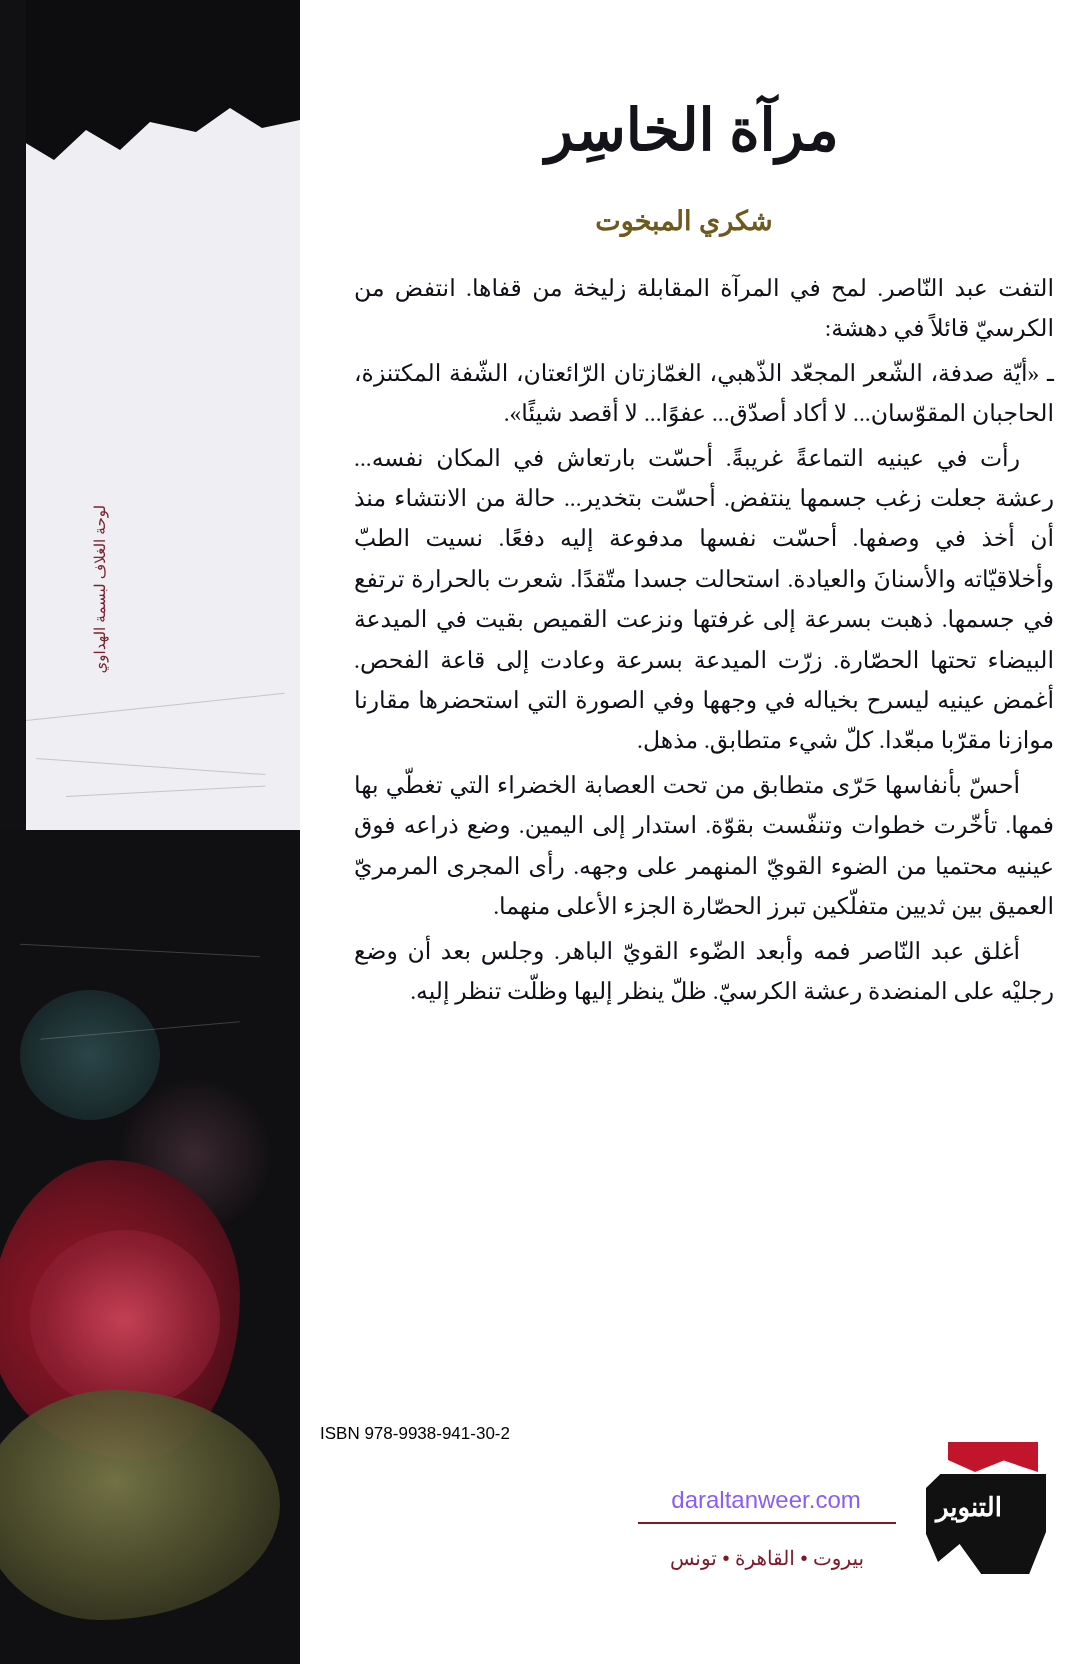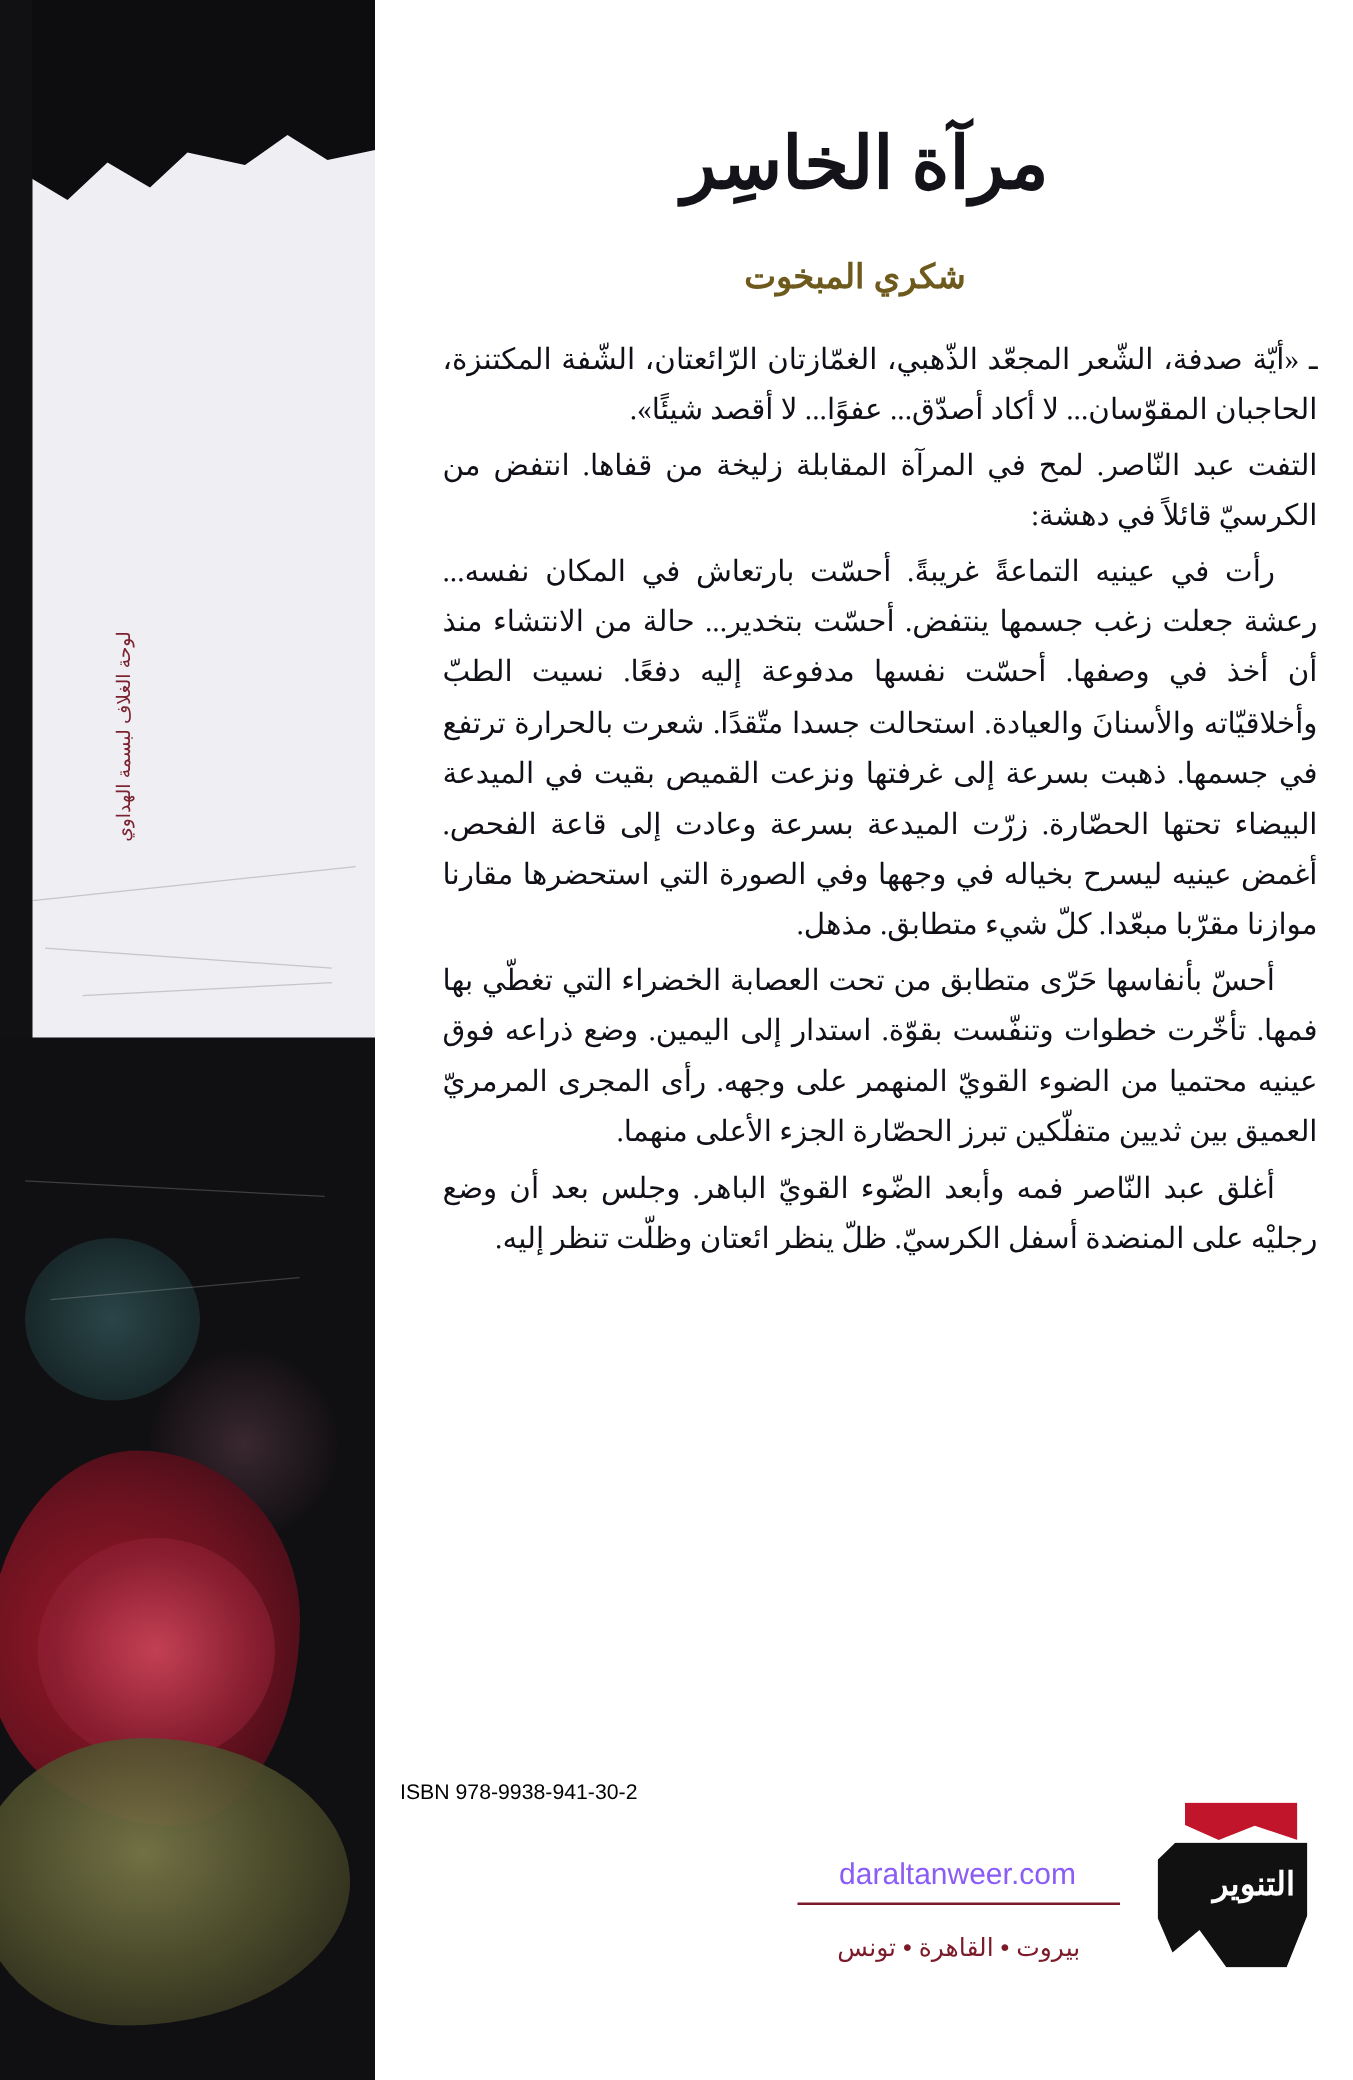--- a/index.html
+++ b/index.html
@@ -268,21 +268,21 @@
     width: 120px;
     height: 100px;
     background: #111;
     clip-path: polygon(0 14%, 12% 0, 100% 0, 100% 58%, 86% 100%, 46% 100%, 28% 70%, 10% 88%, 0 60%);
   }
   .pub-logo .mark-text {
     position: absolute;
     right: 10px;
     top: 52px;
     width: 100px;
-    text-align: right;
+    text-align: left;
     color: #fff;
     font-size: 26px;
     font-family: "Liberation Sans", sans-serif;
     font-weight: 700;
     letter-spacing: -1px;
   }
   .pub-site {
     position: absolute;
     right: 150px;
     top: 46px;
@@ -338,25 +338,25 @@
       <div class="scratch" style="left:40px; top:200px; width:200px; transform:rotate(-5deg);"></div>
     </div>
   </div>
 
   <div class="content">
 
     <div class="title">مرآة الخاسِر</div>
     <div class="author">شكري المبخوت</div>
 
     <div class="blurb">
+      <p class="noindent">التفت عبد النّاصر. لمح في المرآة المقابلة زليخة من قفاها. انتفض من الكرسيّ قائلاً في دهشة:</p>
       <p class="noindent">ـ «أيّة صدفة، الشّعر المجعّد الذّهبي، الغمّازتان الرّائعتان، الشّفة المكتنزة، الحاجبان المقوّسان... لا أكاد أصدّق... عفوًا... لا أقصد شيئًا».</p>
-      <p class="noindent">التفت عبد النّاصر. لمح في المرآة المقابلة زليخة من قفاها. انتفض من الكرسيّ قائلاً في دهشة:</p>
       <p>رأت في عينيه التماعةً غريبةً. أحسّت بارتعاش في المكان نفسه... رعشة جعلت زغب جسمها ينتفض. أحسّت بتخدير... حالة من الانتشاء منذ أن أخذ في وصفها. أحسّت نفسها مدفوعة إليه دفعًا. نسيت الطبّ وأخلاقيّاته والأسنانَ والعيادة. استحالت جسدا متّقدًا. شعرت بالحرارة ترتفع في جسمها. ذهبت بسرعة إلى غرفتها ونزعت القميص بقيت في الميدعة البيضاء تحتها الحصّارة. زرّت الميدعة بسرعة وعادت إلى قاعة الفحص. أغمض عينيه ليسرح بخياله في وجهها وفي الصورة التي استحضرها مقارنا موازنا مقرّبا مبعّدا. كلّ شيء متطابق. مذهل.</p>
       <p>أحسّ بأنفاسها حَرّى متطابق من تحت العصابة الخضراء التي تغطّي بها فمها. تأخّرت خطوات وتنفّست بقوّة. استدار إلى اليمين. وضع ذراعه فوق عينيه محتميا من الضوء القويّ المنهمر على وجهه. رأى المجرى المرمريّ العميق بين ثديين متفلّكين تبرز الحصّارة الجزء الأعلى منهما.</p>
-      <p>أغلق عبد النّاصر فمه وأبعد الضّوء القويّ الباهر. وجلس بعد أن وضع رجليْه على المنضدة أسفل الكرسيّ. ظلّ ينظر ائعتان وظلّت تنظر إليه.</p>
+      <p>أغلق عبد النّاصر فمه وأبعد الضّوء القويّ الباهر. وجلس بعد أن وضع رجليْه على المنضدة رعشة الكرسيّ. ظلّ ينظر إليها وظلّت تنظر إليه.</p>
     </div>
 
     <div class="isbn-text">ISBN 978-9938-941-30-2</div>
 
     <div class="publisher">
       <div class="pub-logo">
         <div class="flag"></div>
         <div class="mark"></div>
         <div class="mark-text">التنوير</div>
       </div>

